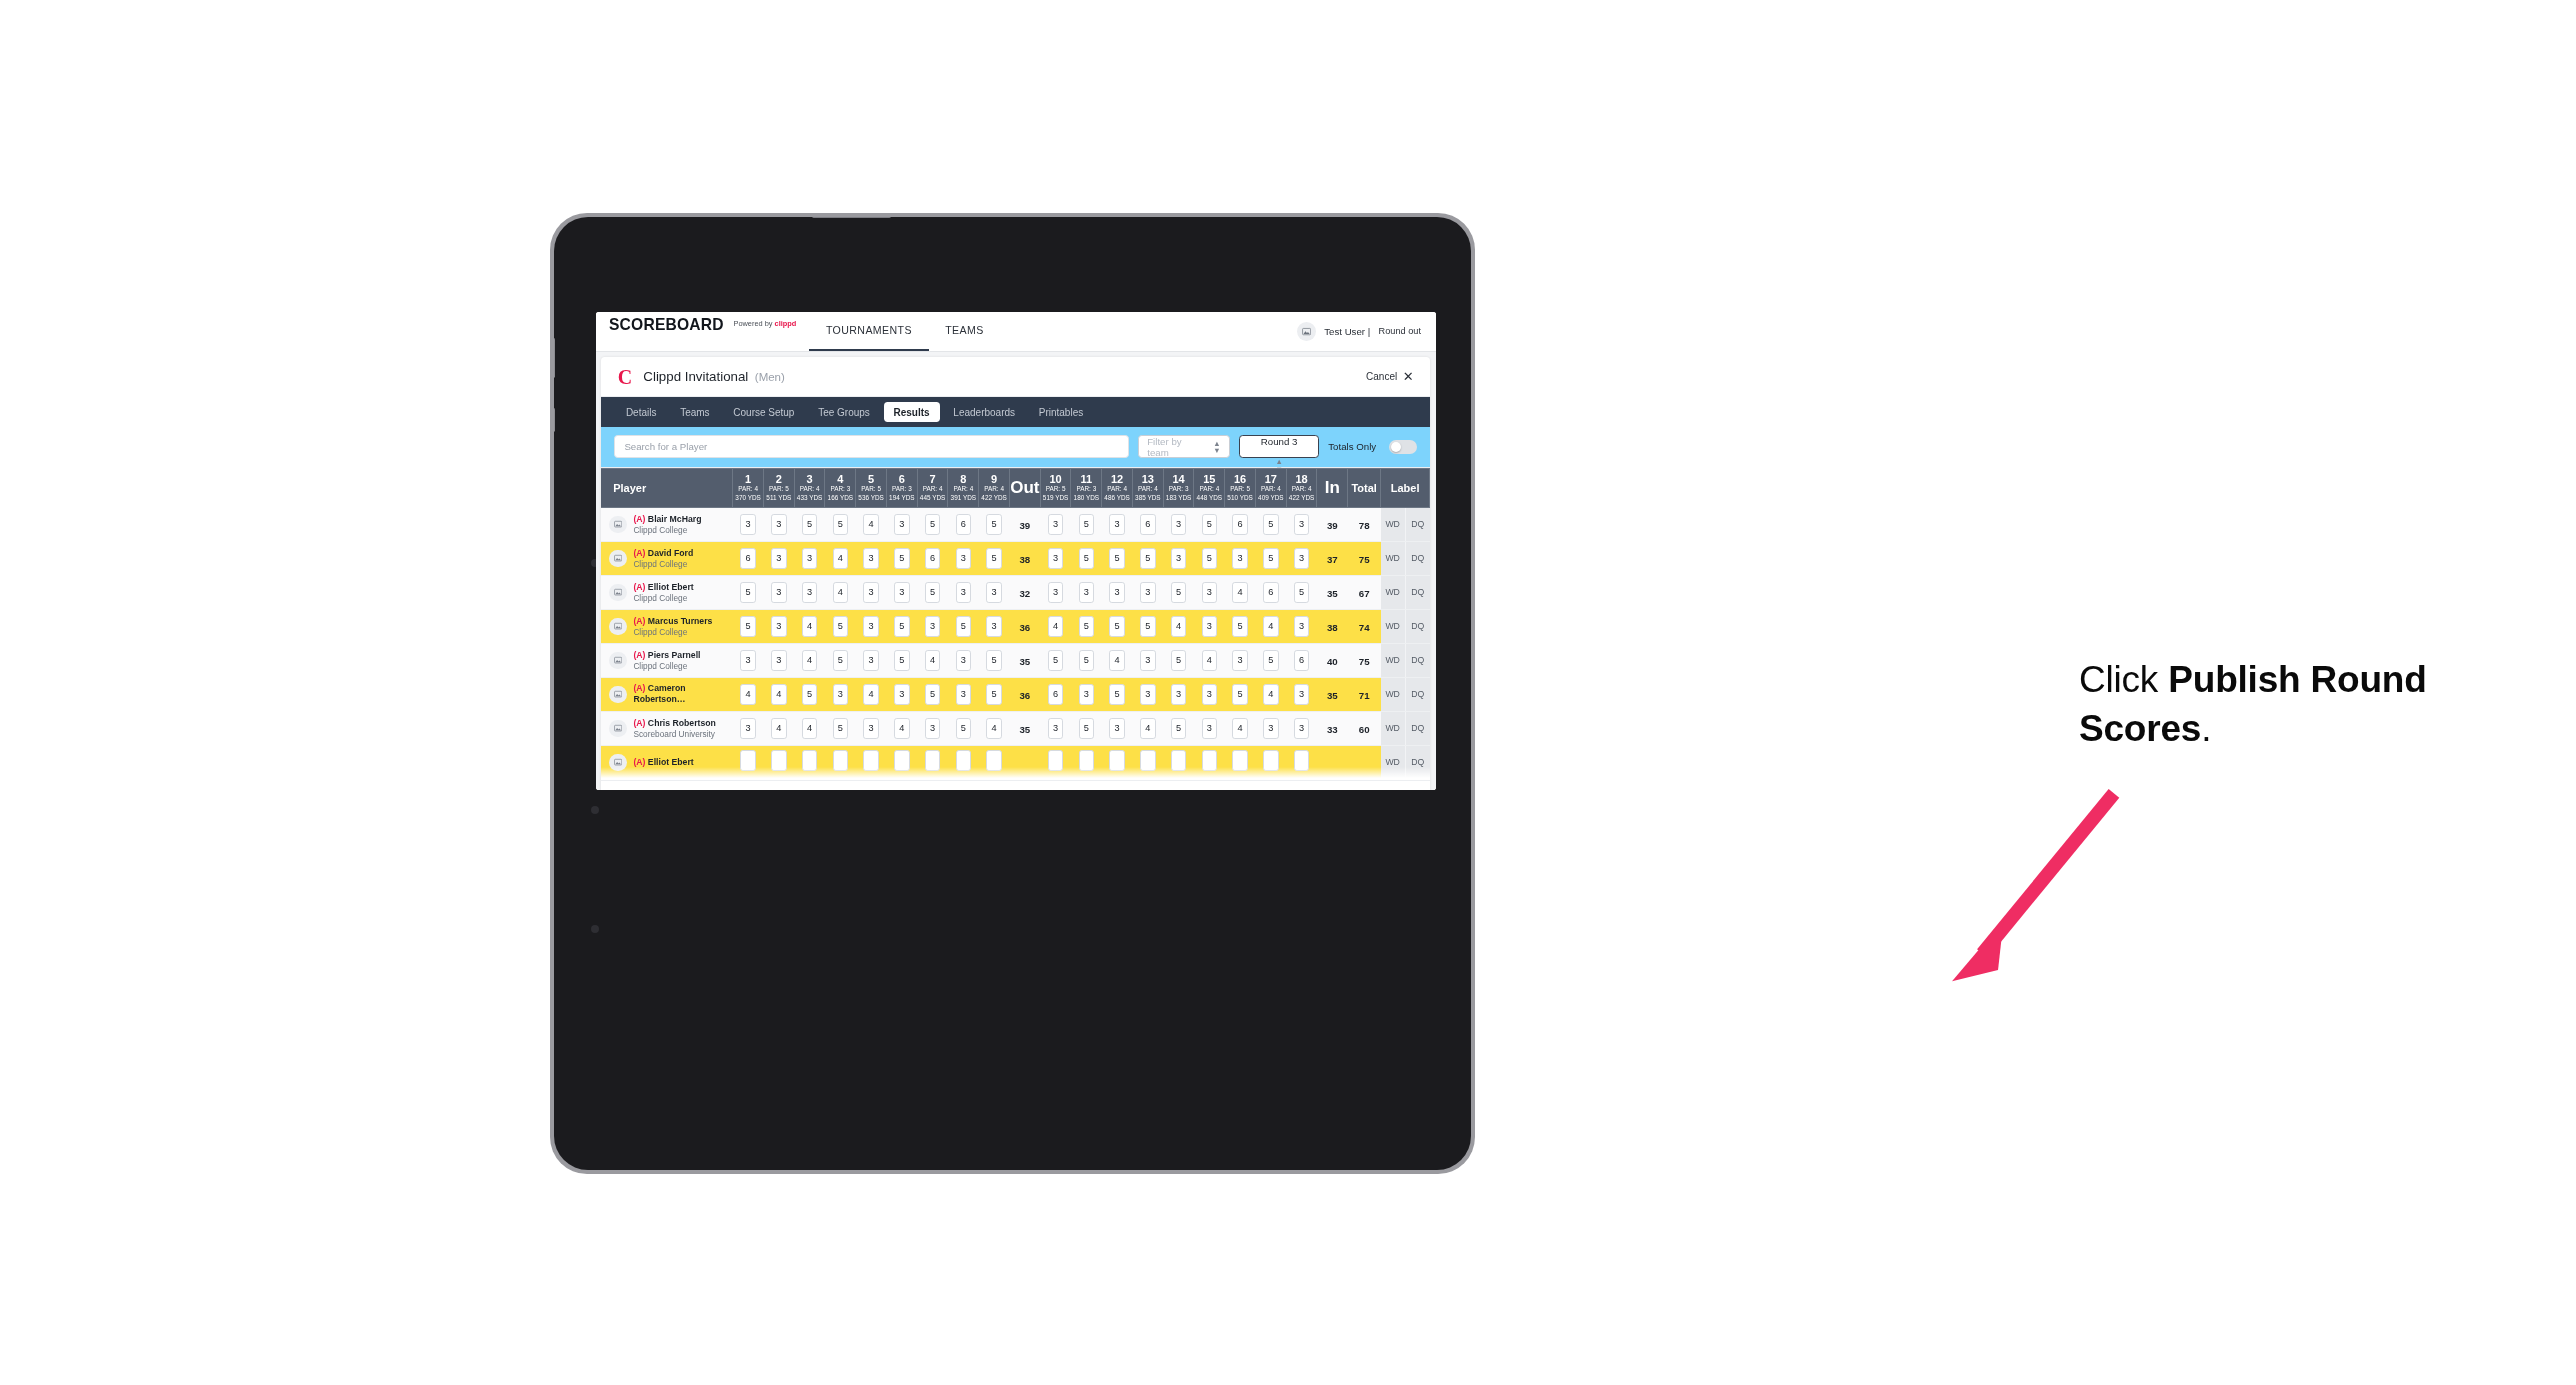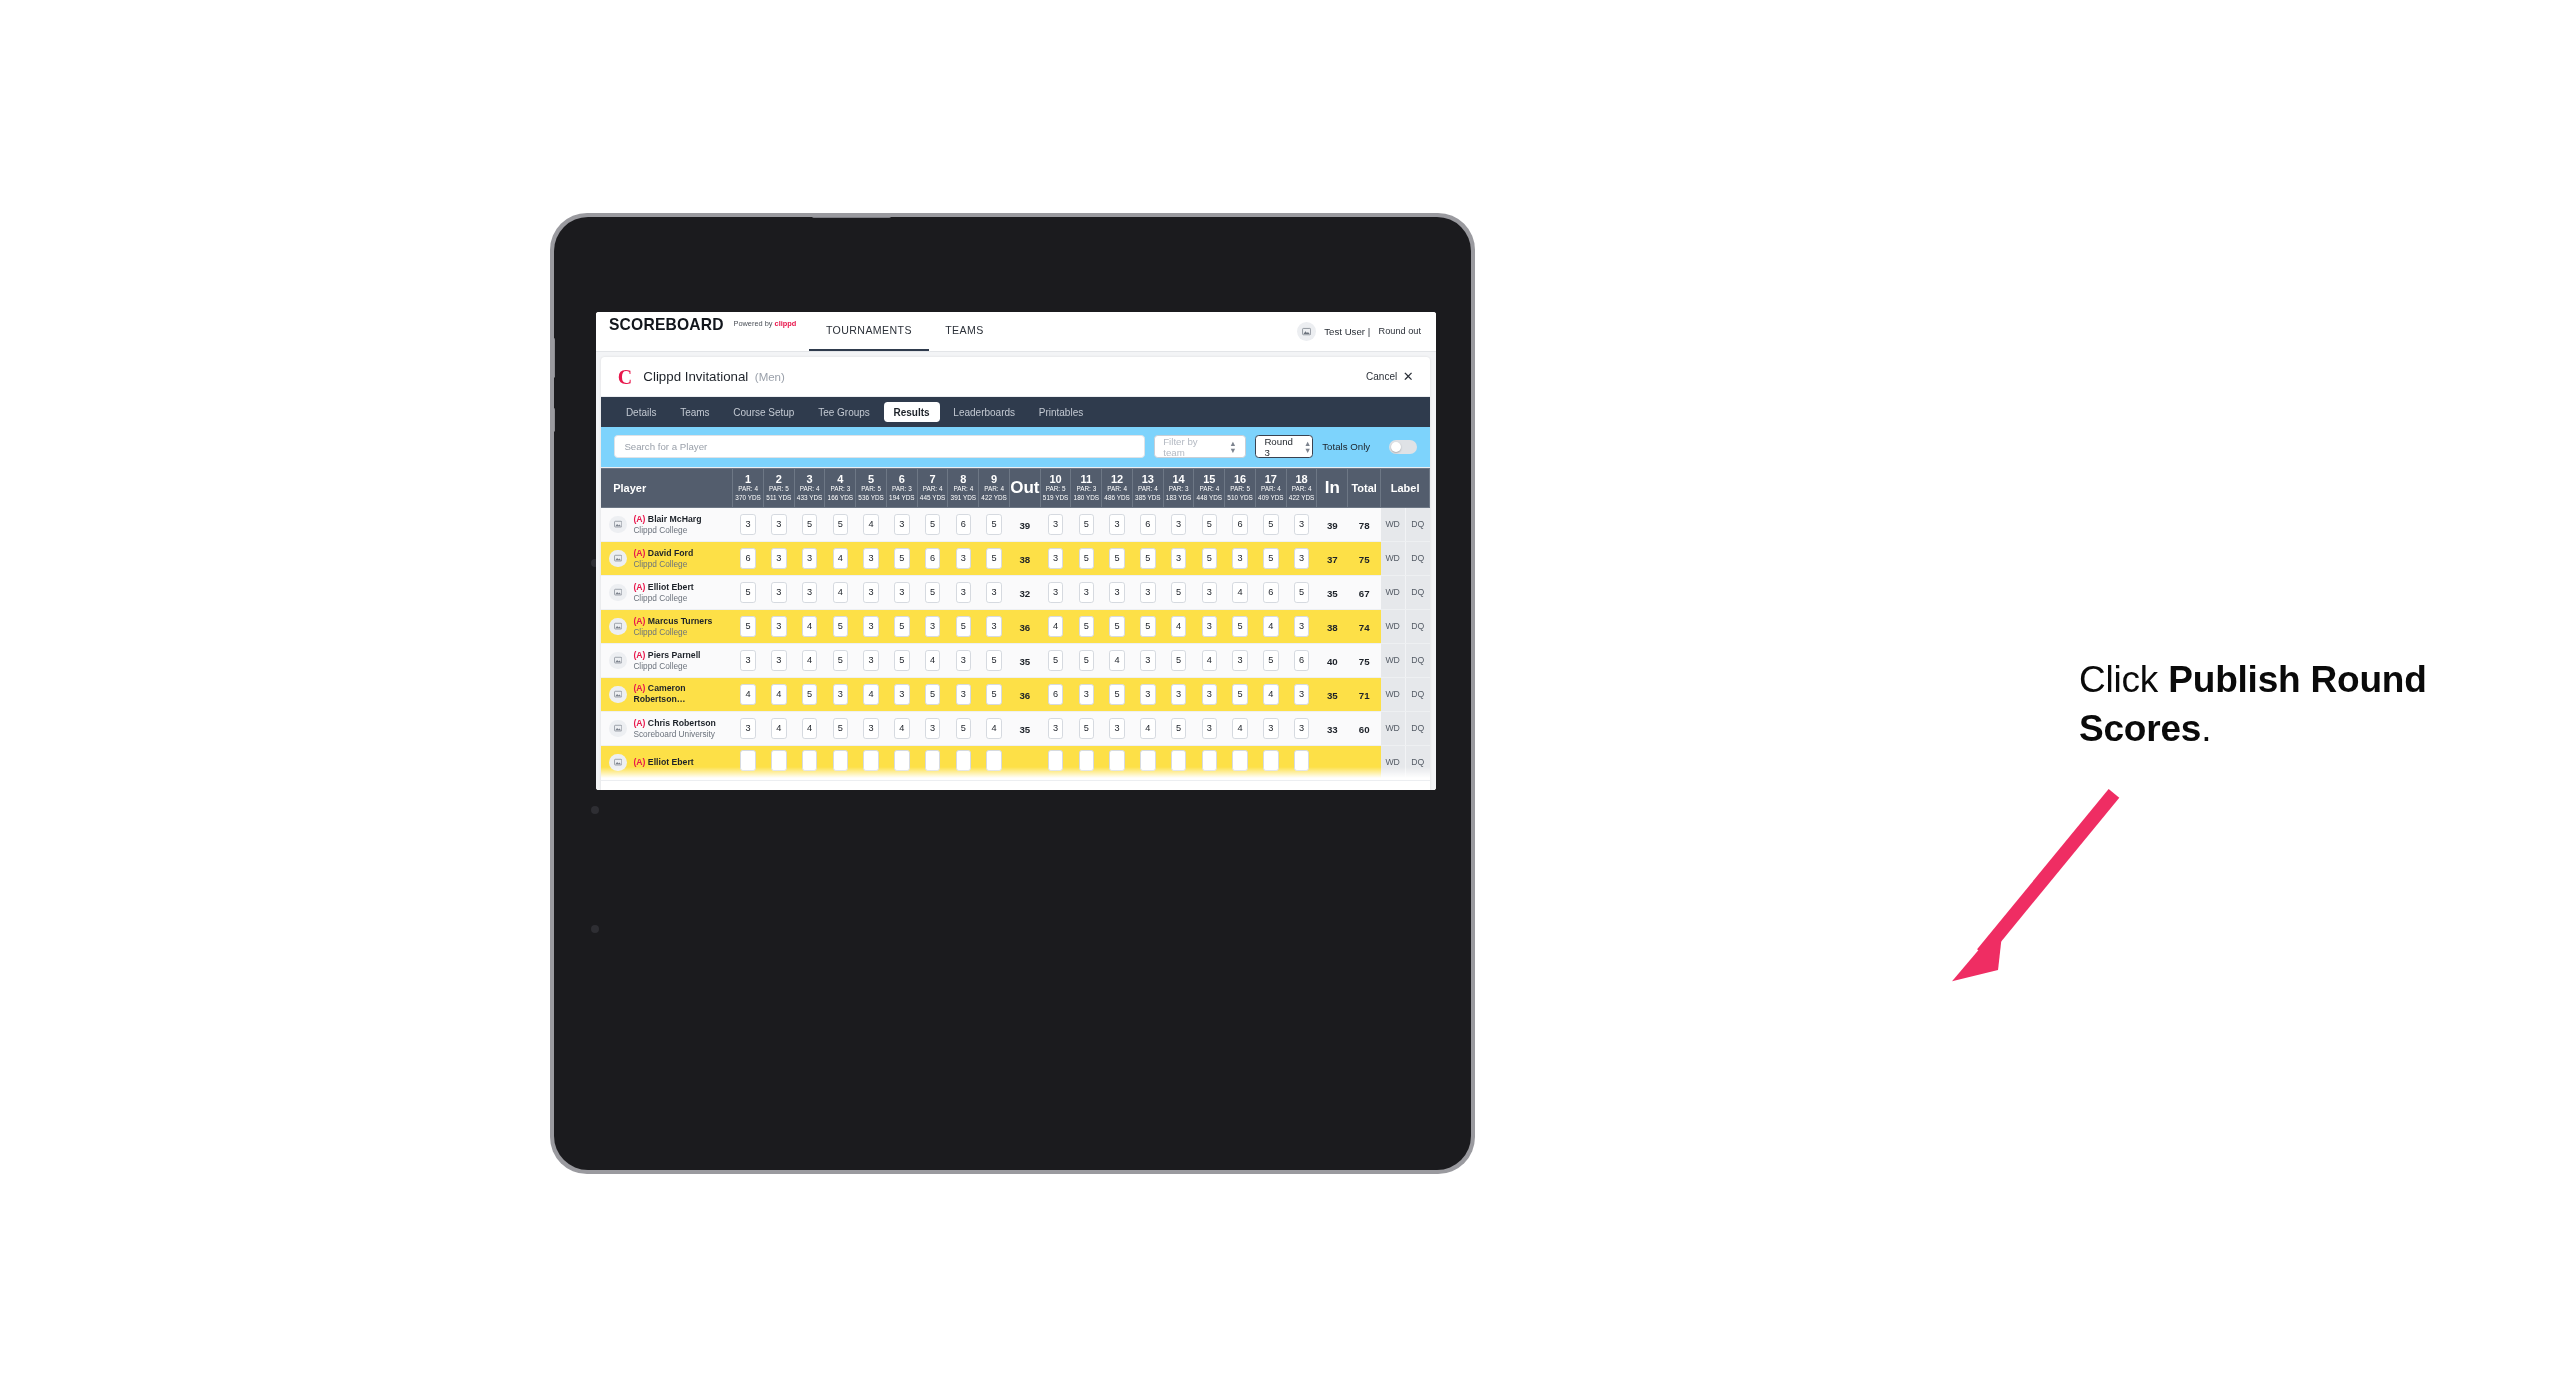--- a/index.html
+++ b/index.html
@@ -121,22 +121,22 @@
     font-size: 9.7px; color: #9aa0aa;
   }
   .selectbox {
     height: 23px; border: 0.9px solid #3a4250; border-radius: 3.7px; background: #fff;
     display: flex; align-items: center; padding: 0 8.3px; gap: 11px; font-size: 9.7px; color: #1d2229;
     cursor: pointer;
   }
   .selectbox.placeholder { border-color:#c9ced5; color: #b3b9c2; }
   .selectbox .chev { font-size: 7.4px; color: #7c838e; line-height: 1; display:flex; flex-direction:column; }
   .sel-team { width: 92px; justify-content: space-between; }
-  .sel-round { width: 58px; justify-content: space-between; }
-  .toggle-wrap { display: flex; align-items: center; gap: 19px; }
+  .sel-round { width: 80px; justify-content: space-between; flex-direction: column; }
+  .toggle-wrap { display: flex; align-items: center; gap: 13px; }
   .toggle-lbl { font-size: 9.7px; color: #1d2229; }
   .toggle {
     width: 28px; height: 14px; border-radius: 7.4px; background: #dfe2e6; position: relative; cursor: pointer;
   }
   .toggle .knob {
     position: absolute; left: 1.8px; top: 1.8px; width: 10px; height: 10px; border-radius: 50%;
     background: #fff; box-shadow: 0 0.9px 1.8px rgba(0,0,0,.25);
   }
 
   

